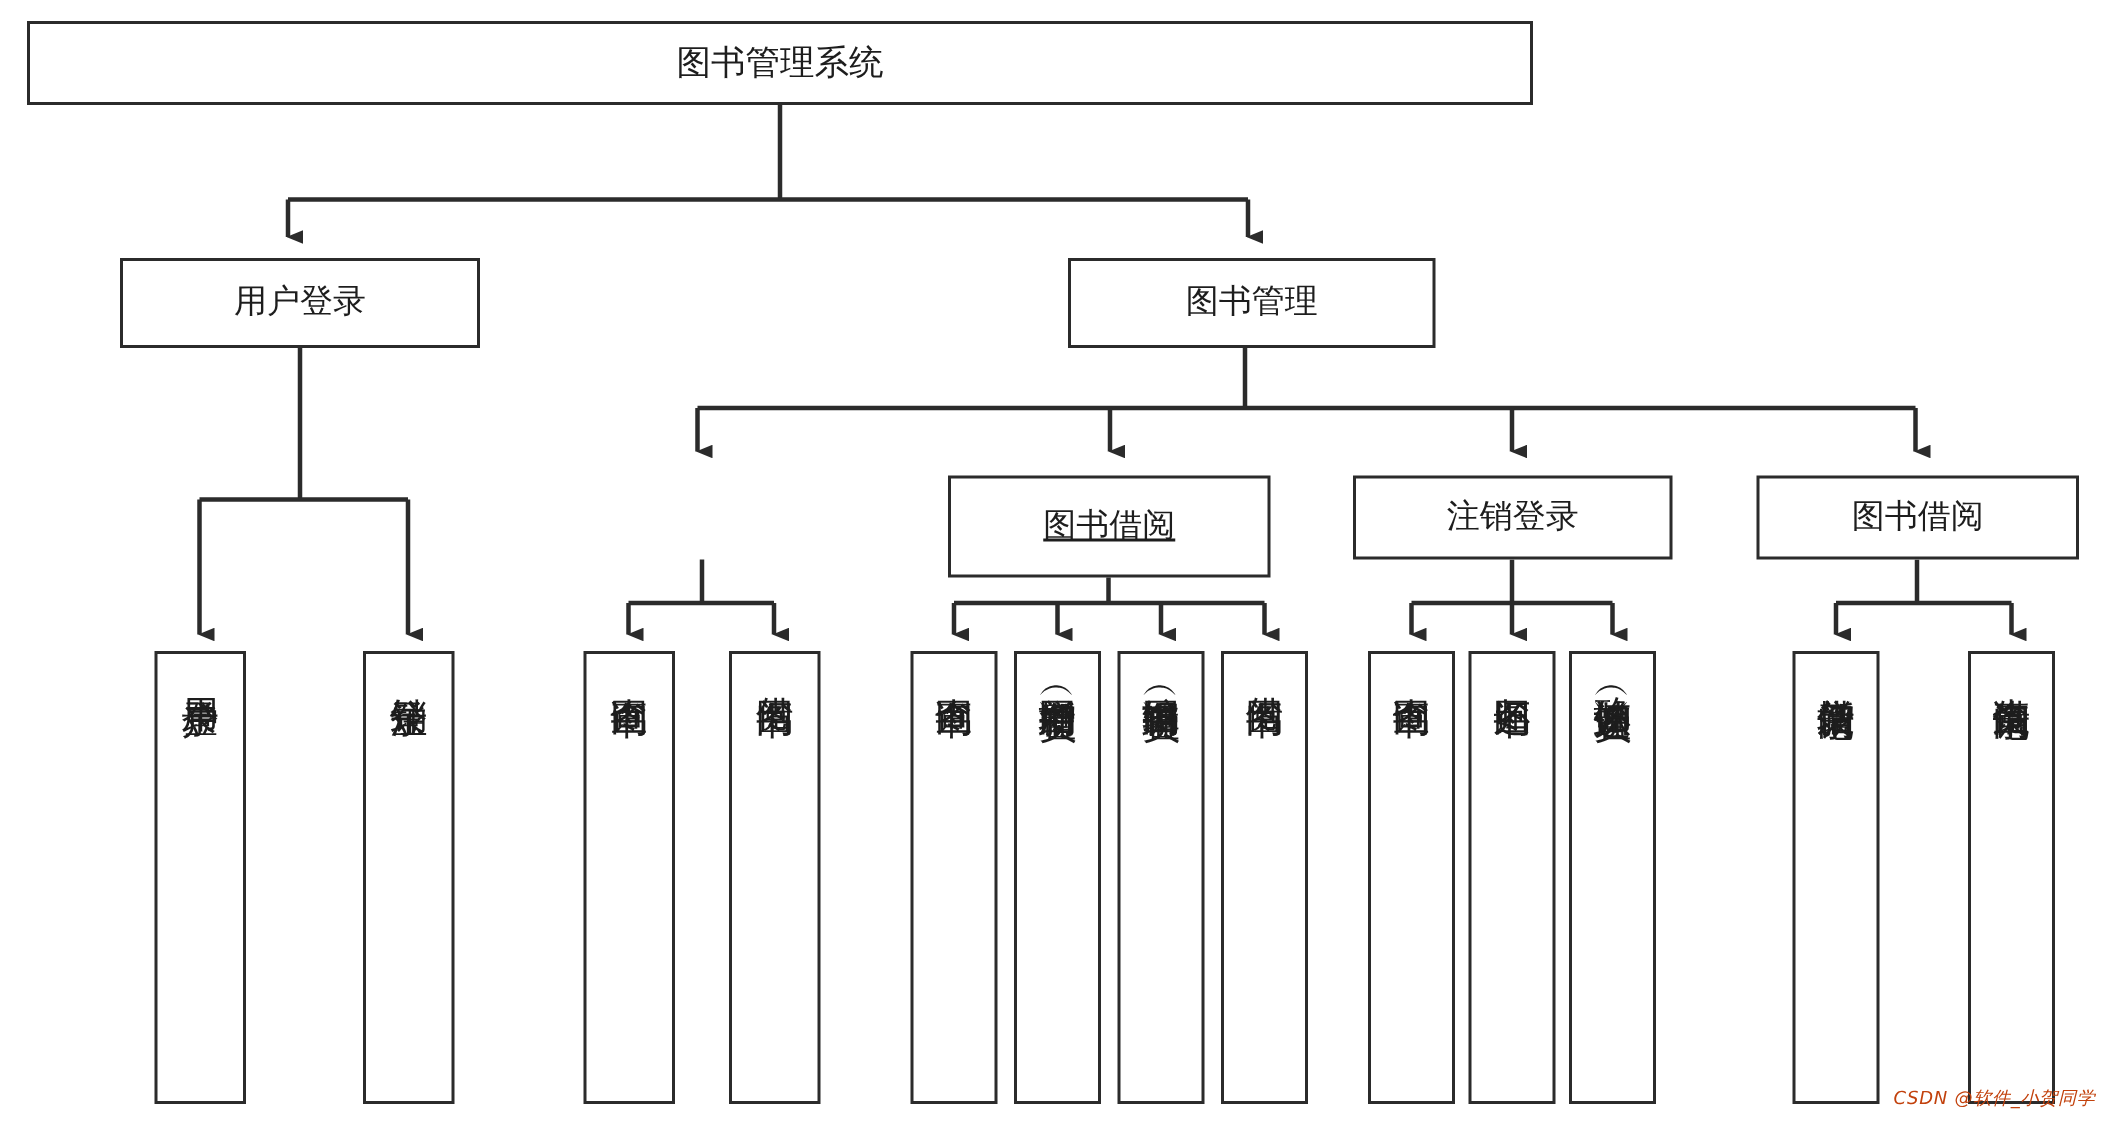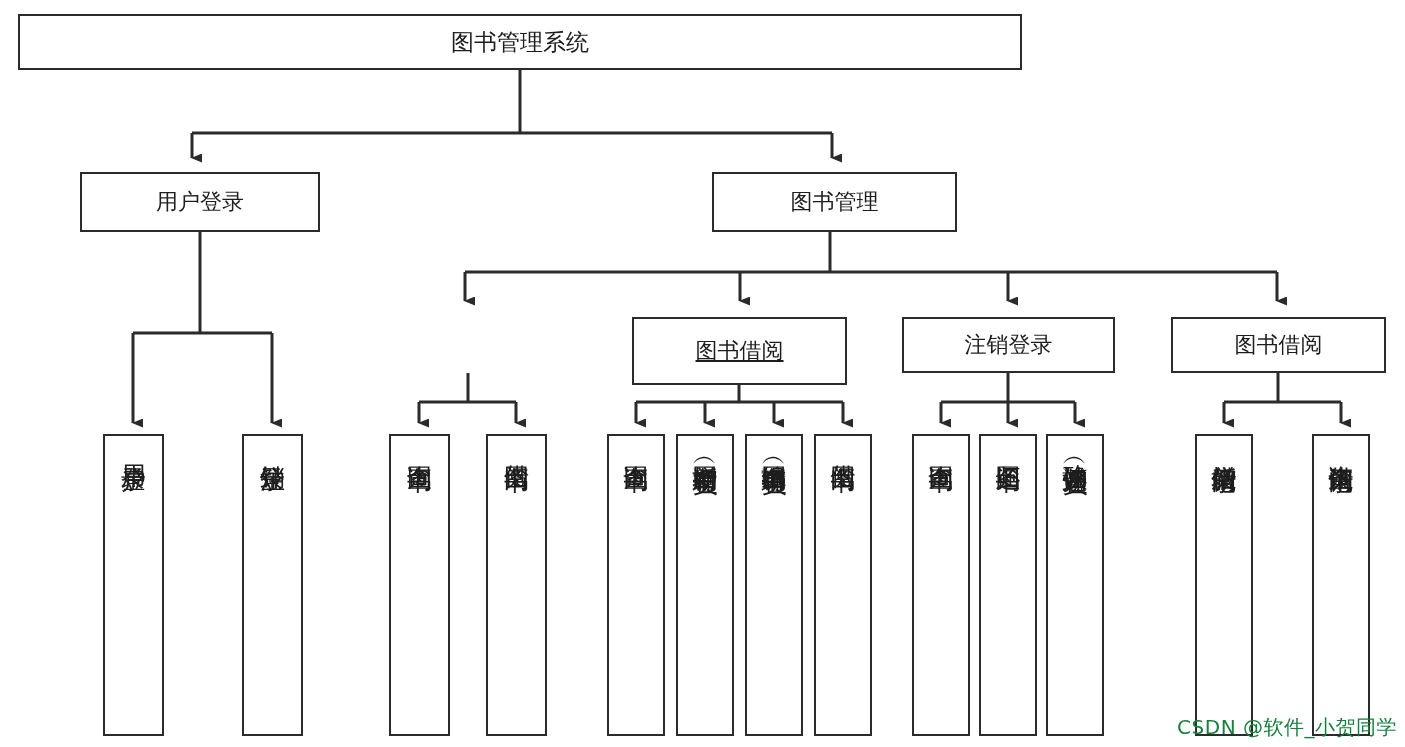--- a/index.html
+++ b/index.html
@@ -60,24 +60,25 @@
     text-orientation: upright;
     font-size: 25px;
     line-height: 1.0;
     letter-spacing: 1px;
     white-space: nowrap;
   }
   #watermark {
     position: absolute;
     right: 8px;
     bottom: 6px;
-    font-size: 20px;
-    color: #15803d;
+    font-size: 12px;
+    color: #c2410c;
     letter-spacing: 0.5px;
     white-space: nowrap;
+    font-style: italic;
   }
 </style>
 </head>
 <body>
 
 <div id="diagram-root">
 
   <svg id="edges-layer" width="1405" height="747" viewBox="0 0 1405 747" xmlns="http://www.w3.org/2000/svg">
     <defs>
       <marker id="arrowhead" markerWidth="9" markerHeight="11" refX="4.5" refY="10" orient="auto" markerUnits="userSpaceOnUse">

